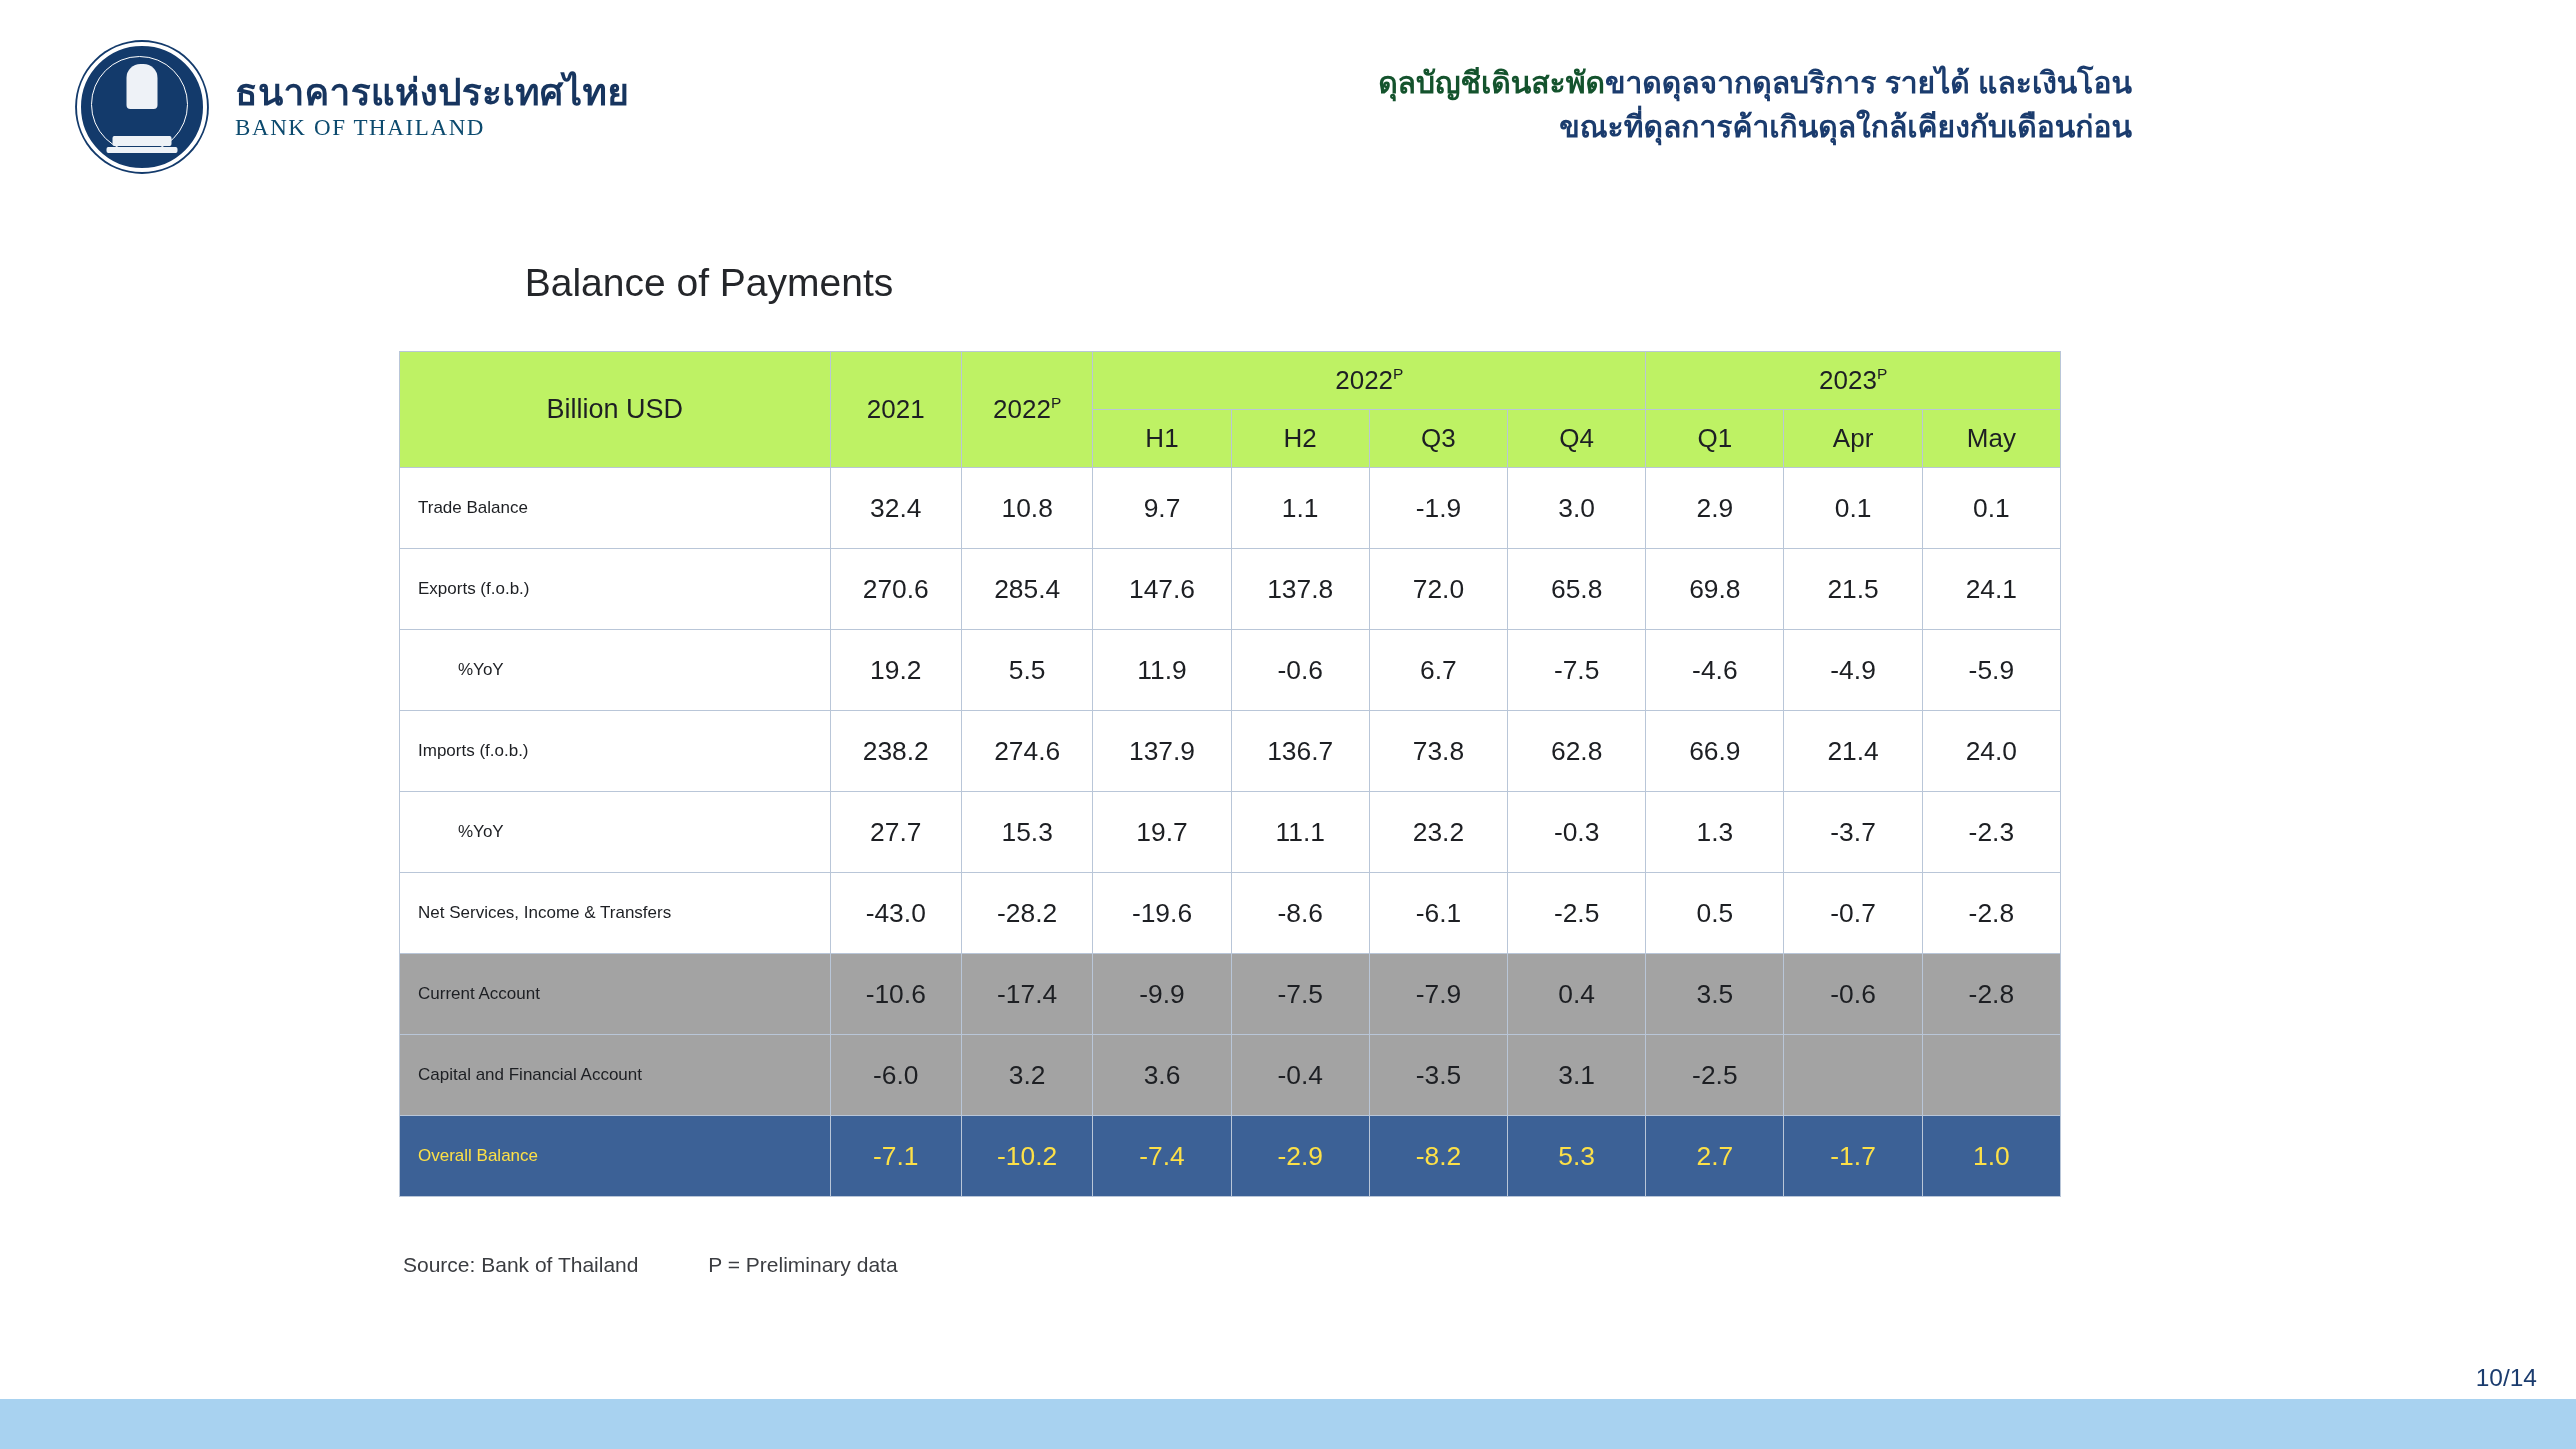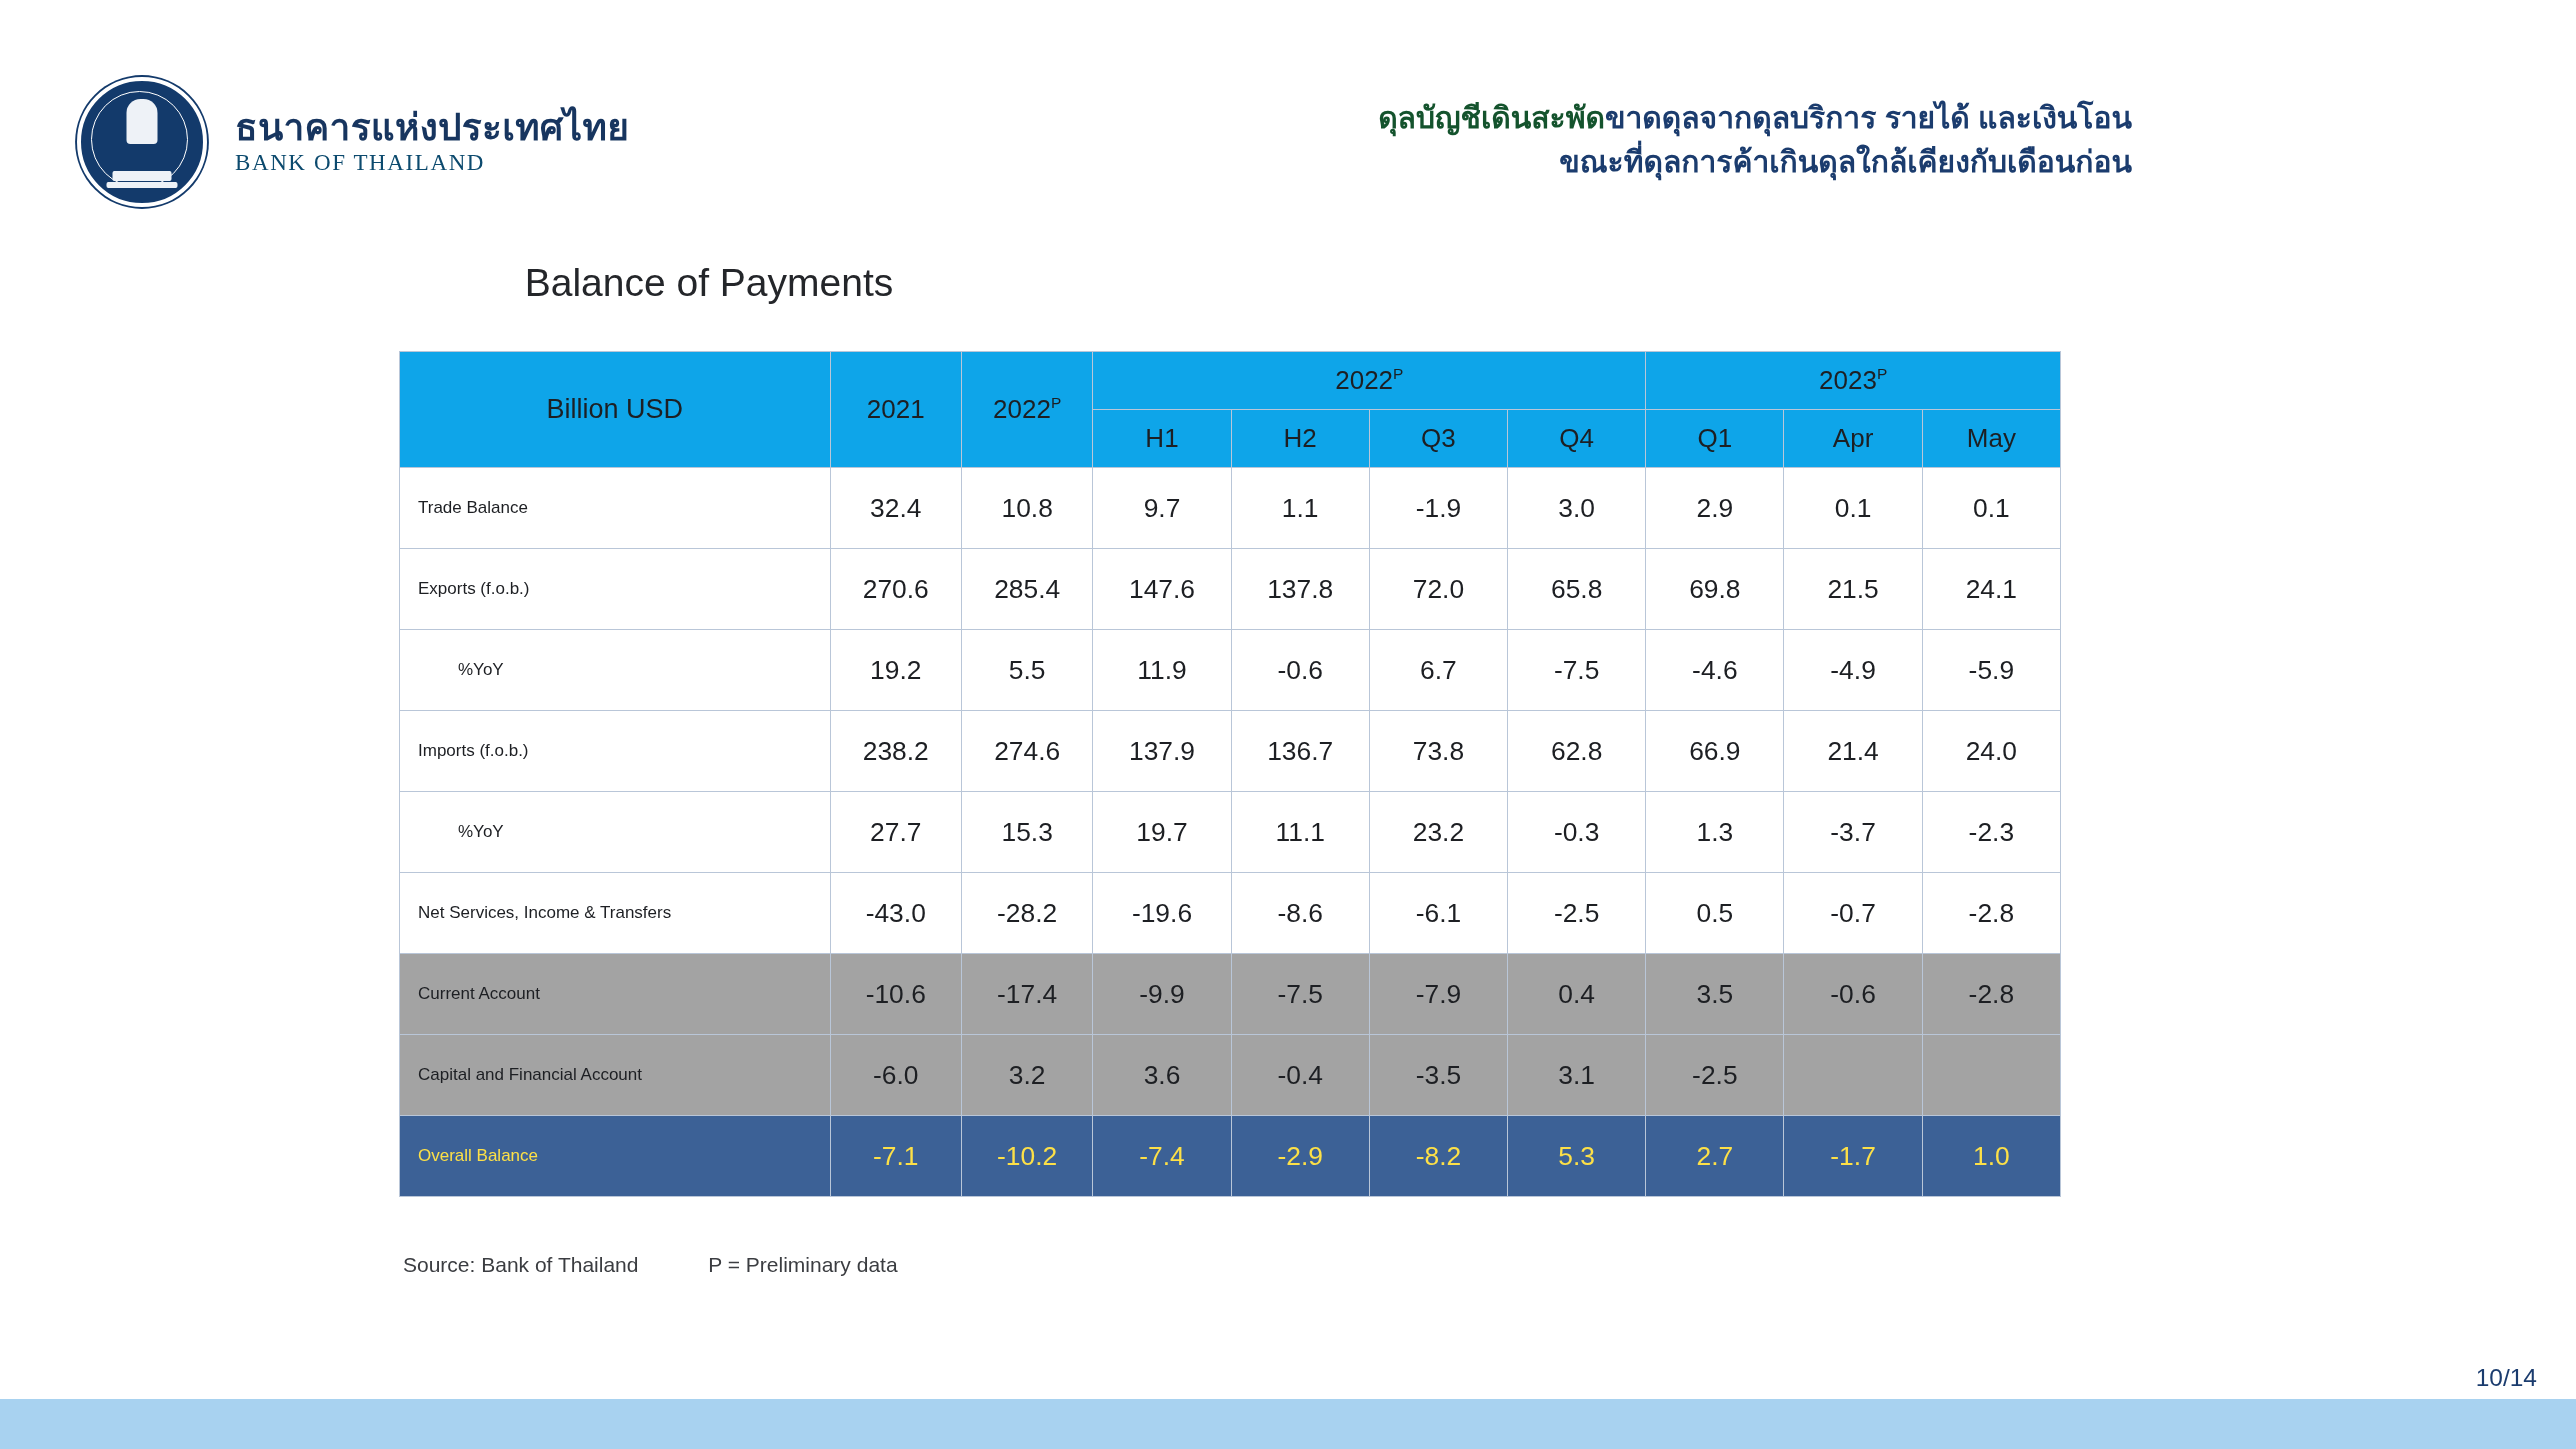--- a/index.html
+++ b/index.html
@@ -14,21 +14,20 @@
     position: relative;
     overflow: hidden;
   }
 
   
   .header {
     position: absolute;
     top: 0; left: 0;
     width: 2216px;
     height: 238px;
-    margin-top: 35px;
   }
   .logo-wrap {
     position: absolute;
     left: 77px;
     top: 42px;
     display: flex;
     align-items: center;
   }
   .seal {
     width: 122px;
@@ -139,21 +138,21 @@
     table-layout: fixed;
     font-size: 26px;
     color: #1d1f23;
   }
   table.bop td, table.bop th {
     border: 1.3px solid #b9c6d8;
     padding: 0;
     font-weight: normal;
   }
   thead th {
-    background: #0ea5e9;
+    background: #bef264;
     color: #1d1f23;
     font-size: 26px;
     text-align: center;
     height: 57px;
   }
   th.rowlabel-head {
     text-align: center;
     font-size: 27px;
   }
   .sup {

